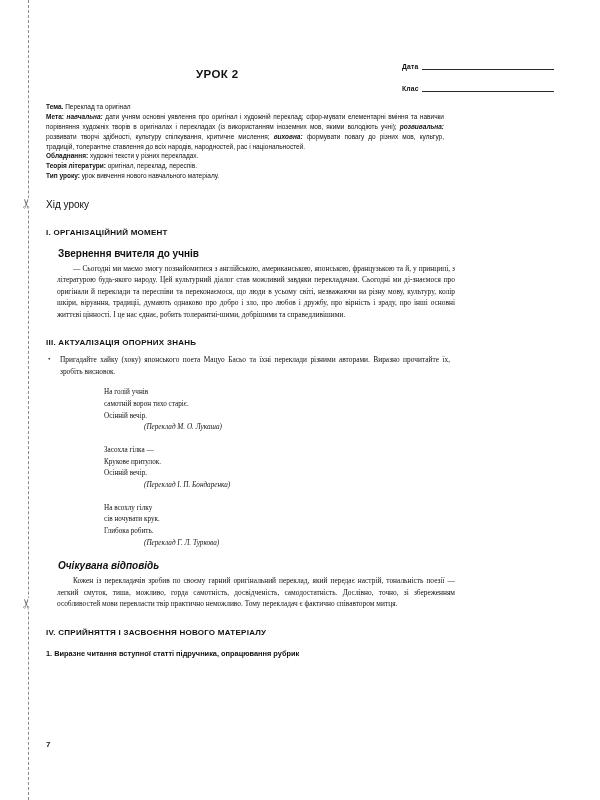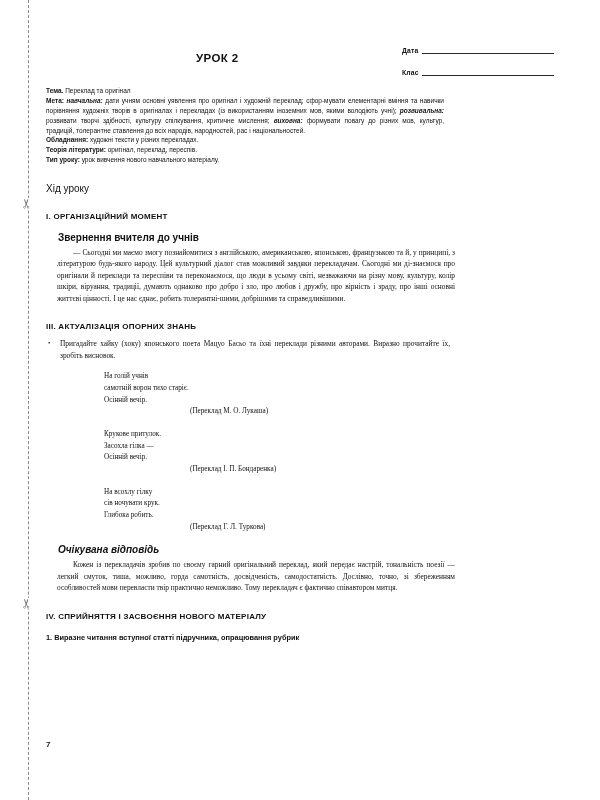--- a/index.html
+++ b/index.html
@@ -45,21 +45,21 @@
     transform-origin: 50% 50%;
     background: #ffffff;
     padding: 1px 0;
   }
   .scissors.s1 { top: 196px; }
   .scissors.s2 { top: 596px; }
 
   .content {
     position: absolute;
     left: 46px;
-    top: 44px;
+    top: 60px;
     width: 508px;
     height: 700px;
   }
 
   
   .head-row {
     position: relative;
     height: 40px;
   }
   .lesson-title {
@@ -174,22 +174,23 @@
   .poems { margin: 10px 0 0 58px; }
   .poem { margin-bottom: 11px; }
   .poem-line {
     font-family: "Liberation Serif", serif;
     font-size: 7.2px;
     line-height: 1.62;
   }
   .poem-credit {
     font-family: "Liberation Serif", serif;
     font-size: 7.2px;
+    font-style: italic;
     line-height: 1.62;
-    margin-left: 86px;
+    margin-left: 40px;
     white-space: nowrap;
   }
 
   
   .page-number {
     position: absolute;
     left: 46px;
     top: 740px;
     font-size: 8px;
     font-weight: bold;
@@ -263,22 +264,22 @@
     </div>
 
     <div class="poems">
       <div class="poem">
         <div class="poem-line">На голій учнів</div>
         <div class="poem-line">самотній ворон тихо старіє.</div>
         <div class="poem-line">Осінній вечір.</div>
         <div class="poem-credit">(Переклад М. О. Лукаша)</div>
       </div>
       <div class="poem">
+        <div class="poem-line">Засохла гілка —</div>
         <div class="poem-line">Крукове притулок.</div>
-        <div class="poem-line">Засохла гілка —</div>
         <div class="poem-line">Осінній вечір.</div>
         <div class="poem-credit">(Переклад І. П. Бондаренка)</div>
       </div>
       <div class="poem">
         <div class="poem-line">На всохлу гілку</div>
         <div class="poem-line">сів ночувати крук.</div>
         <div class="poem-line">Глибока робить.</div>
         <div class="poem-credit">(Переклад Г. Л. Туркова)</div>
       </div>
     </div>

